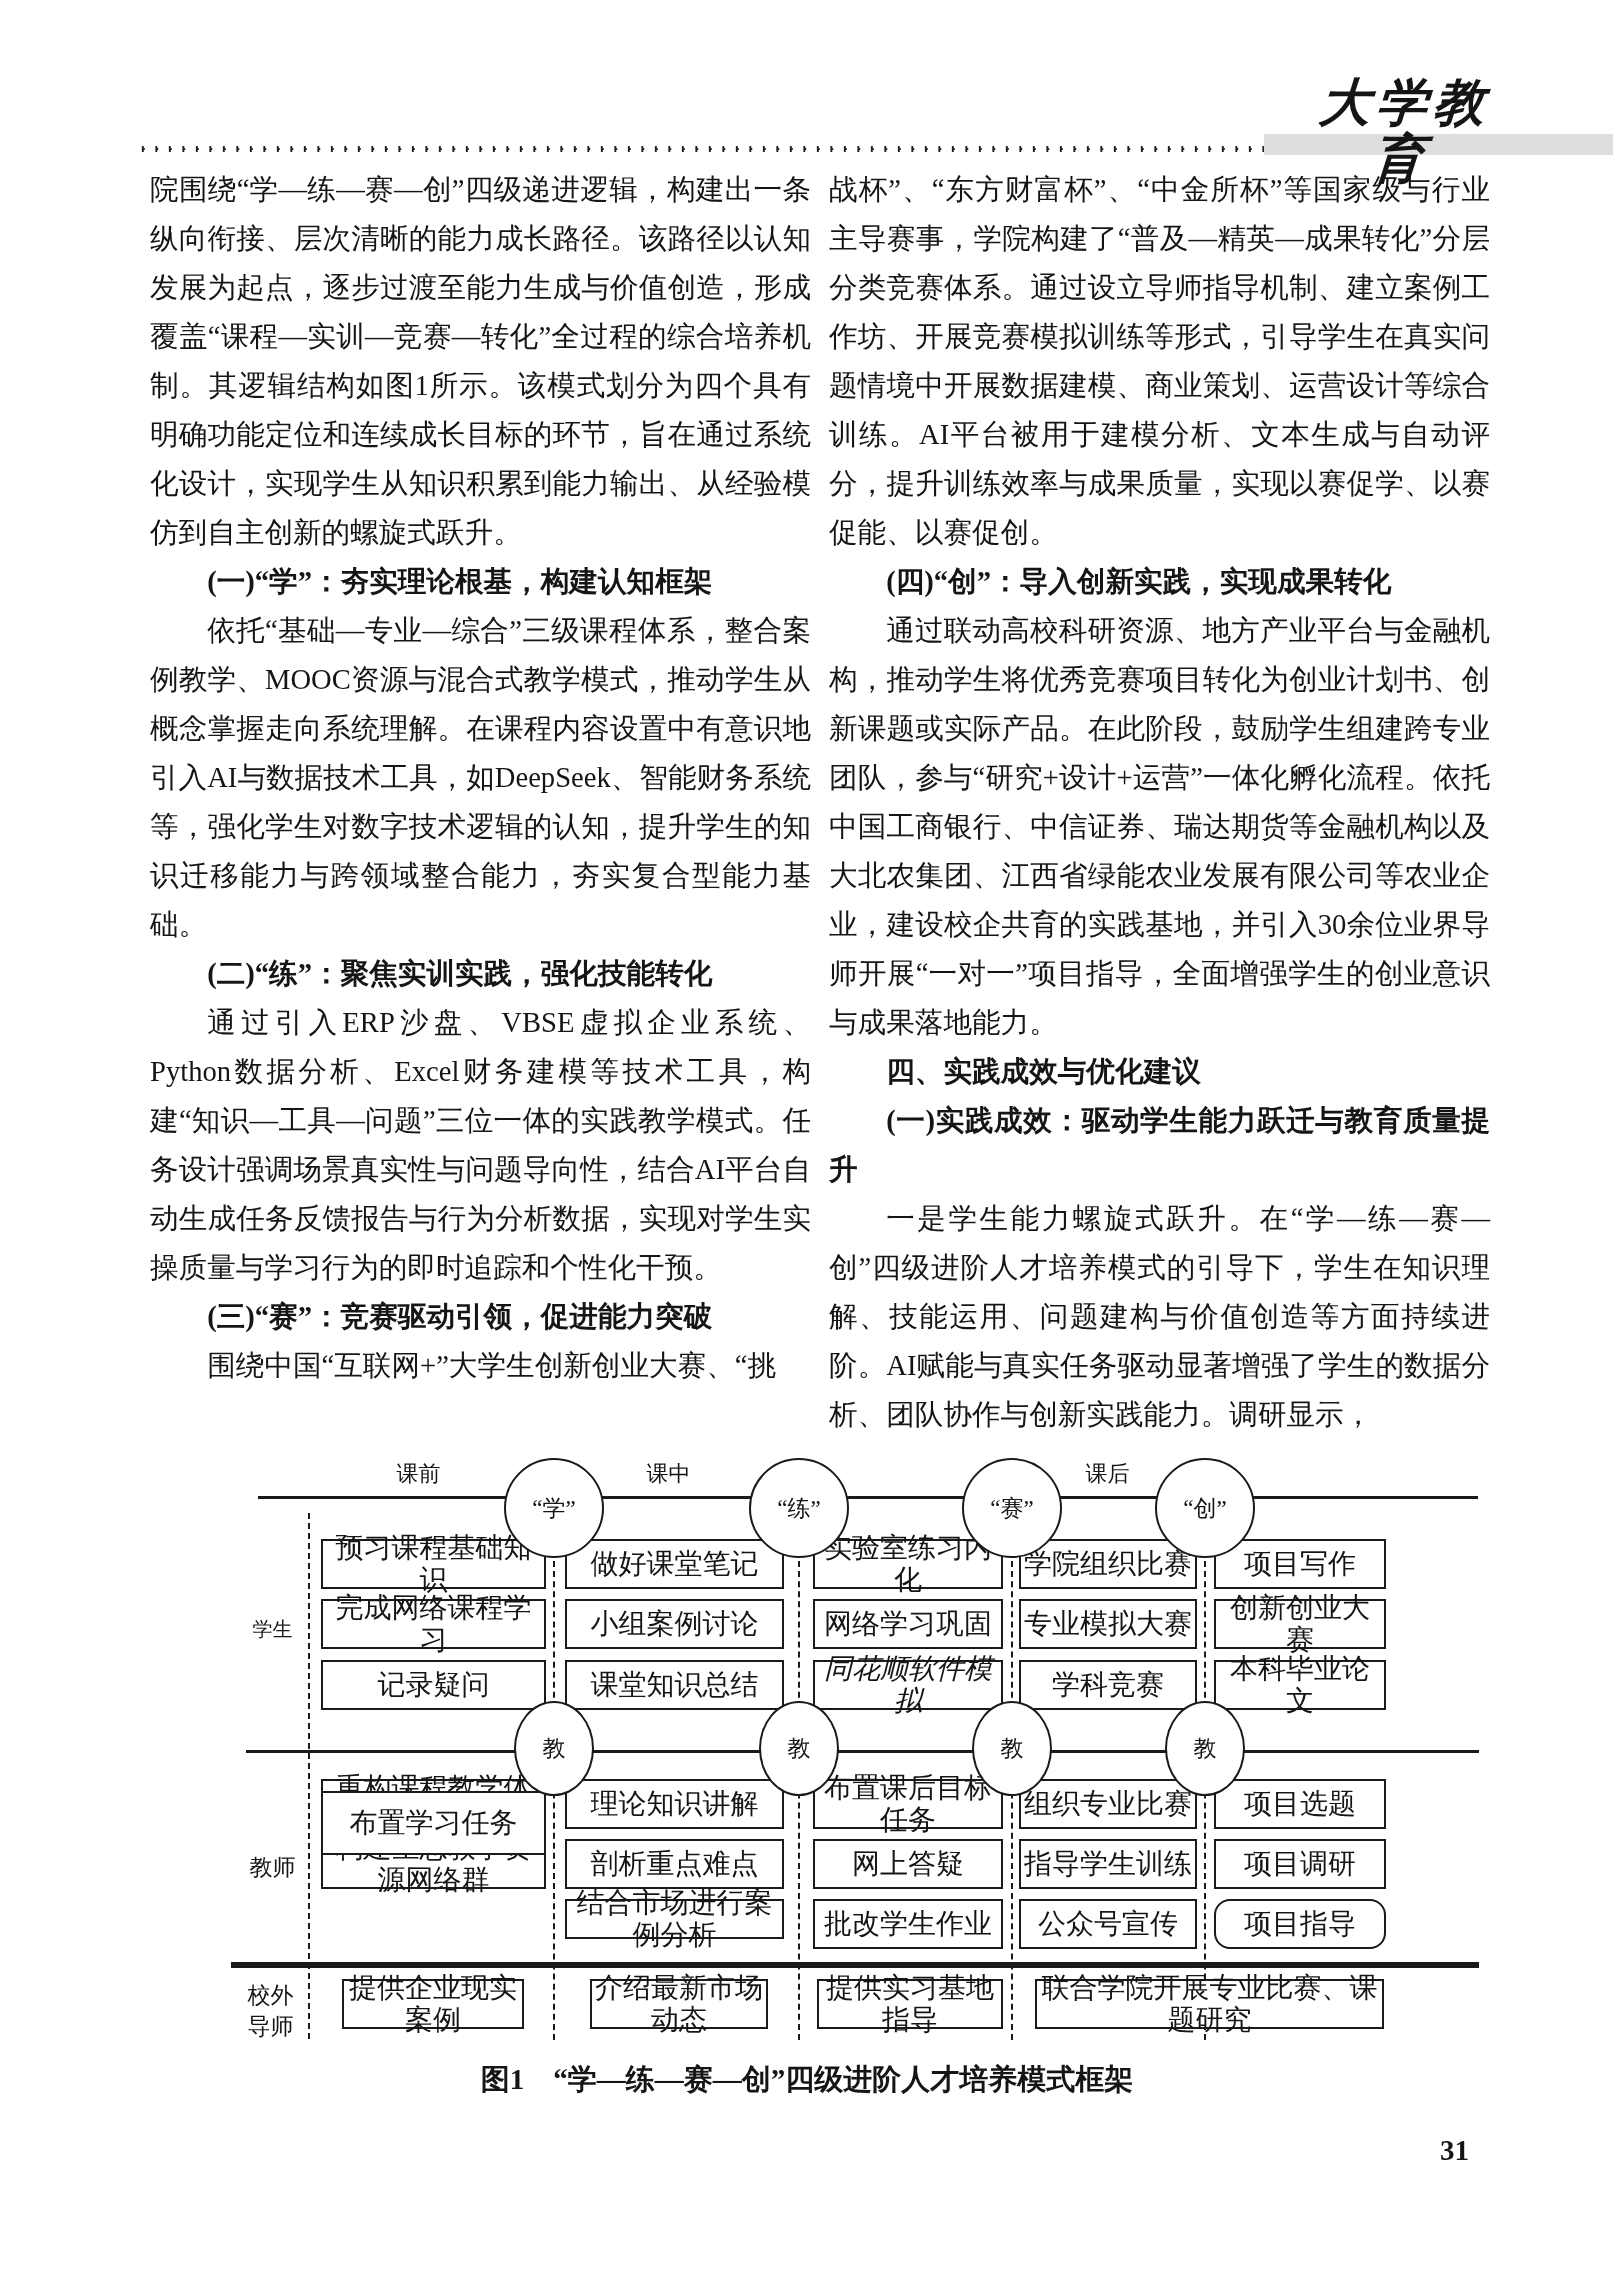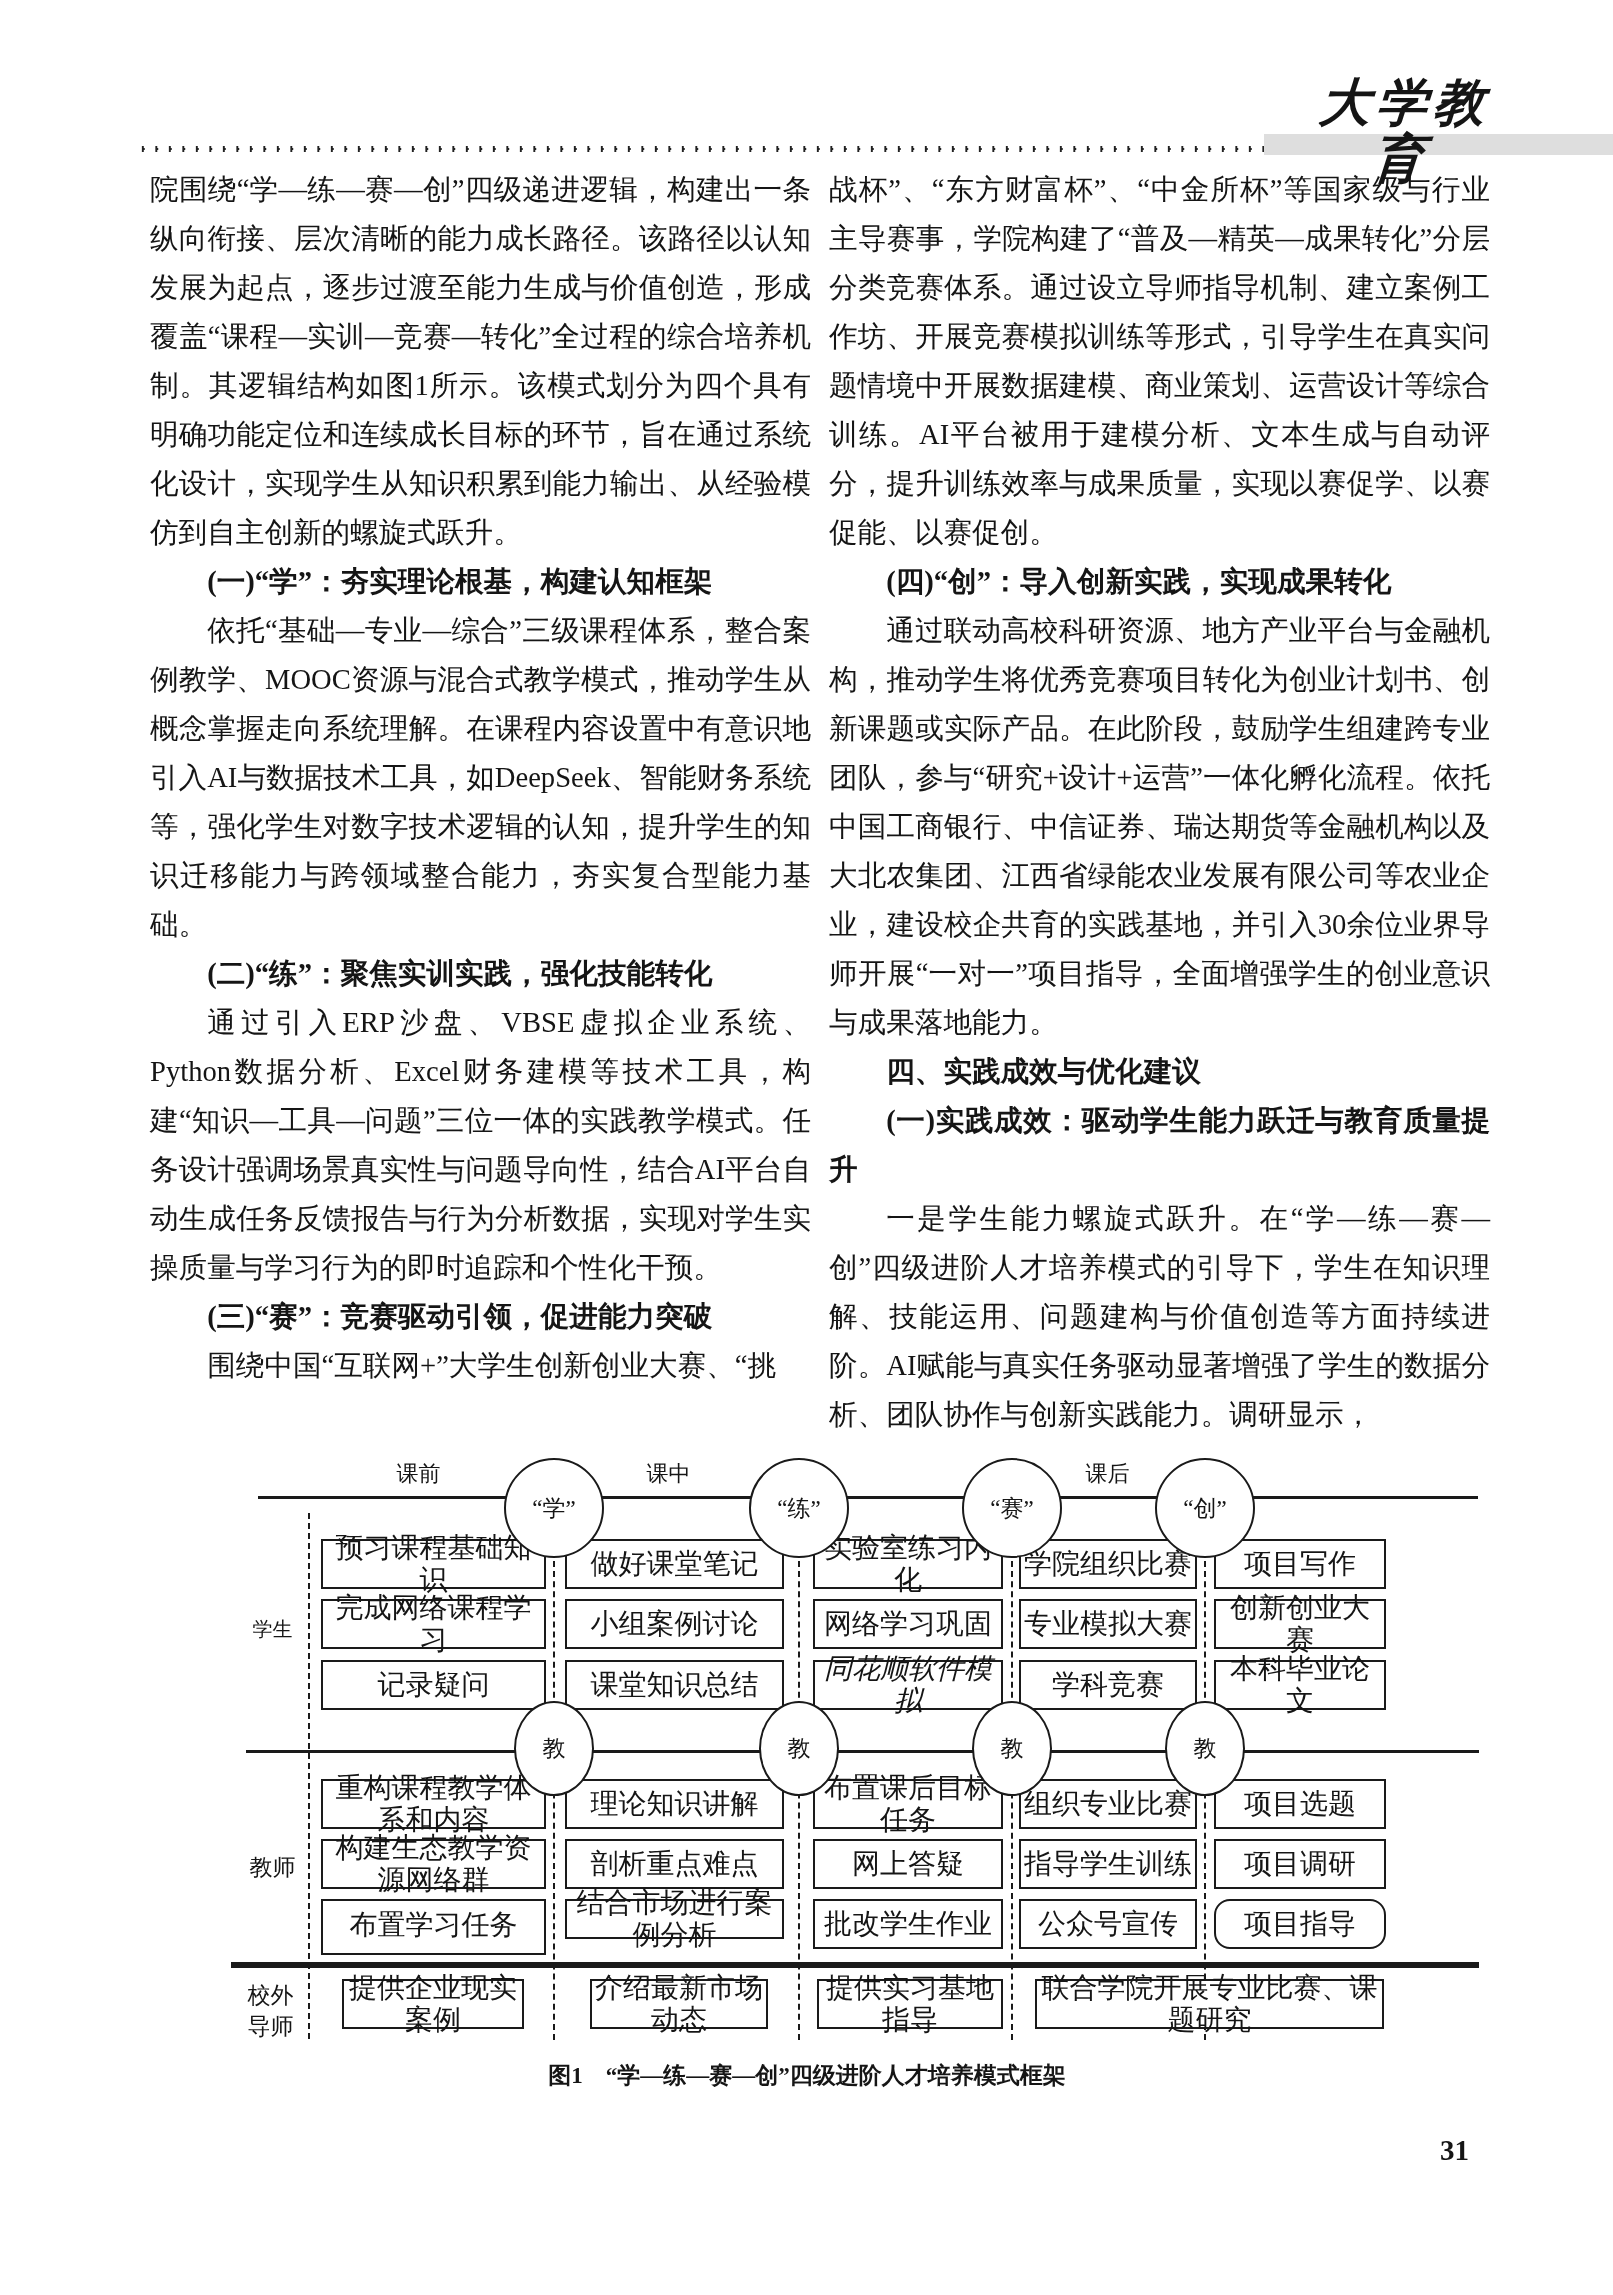--- a/index.html
+++ b/index.html
@@ -25,21 +25,21 @@
   .hline{position:absolute;background:#1a1a1a;height:3px;z-index:1;}
   .hline-thick{position:absolute;background:#1a1a1a;height:5.5px;z-index:1;}
   .vdash{position:absolute;width:0;border-left:2px dashed #1a1a1a;z-index:2;}
   .cell{position:absolute;box-sizing:border-box;border:2px solid #1a1a1a;background:#fff;
     display:flex;align-items:center;justify-content:center;text-align:center;
     font-size:28px;padding:0 3px;z-index:3;line-height:1.15;}
   .oval{position:absolute;box-sizing:border-box;border:2.5px solid #1a1a1a;border-radius:50%;
     background:#fff;display:flex;align-items:center;justify-content:center;font-size:23px;z-index:4;}
   .figlabel{position:absolute;font-size:22px;z-index:3;text-align:center;line-height:1.35;}
   .caption{position:absolute;left:0;top:2060px;width:1614px;text-align:center;
-    font-size:23px;font-weight:bold;}
+    font-size:29px;font-weight:bold;}
   .page-num{position:absolute;left:1440px;top:2134px;font-size:29px;font-weight:bold;}
 </style>
 </head>
 <body>
 
 <div class="page">
 
   <div class="dotted-rule"></div>
   <div class="gray-bar"></div>
   <div class="logo">大学教育</div>
@@ -116,21 +116,21 @@
     <div class="cell" style="left:813px;top:1779px;width:190px;height:50px;">布置课后目标任务</div>
     <div class="cell" style="left:1019px;top:1779px;width:178px;height:50px;">组织专业比赛</div>
     <div class="cell" style="left:1214px;top:1779px;width:172px;height:50px;">项目选题</div>
 
     <div class="cell" style="left:321px;top:1839px;width:225px;height:50px;">构建生态教学资源网络群</div>
     <div class="cell" style="left:565px;top:1839px;width:219px;height:50px;">剖析重点难点</div>
     <div class="cell" style="left:813px;top:1839px;width:190px;height:50px;">网上答疑</div>
     <div class="cell" style="left:1019px;top:1839px;width:178px;height:50px;">指导学生训练</div>
     <div class="cell" style="left:1214px;top:1839px;width:172px;height:50px;">项目调研</div>
 
-    <div class="cell" style="left:321px;top:1899px;width:225px;height:56px;font-family:Liberation Mono, monospace;">布置学习任务</div>
+    <div class="cell" style="left:321px;top:1791px;width:225px;height:64px;">布置学习任务</div>
     <div class="cell" style="left:565px;top:1899px;width:219px;height:40px;">结合市场进行案例分析</div>
     <div class="cell" style="left:813px;top:1899px;width:190px;height:50px;">批改学生作业</div>
     <div class="cell" style="left:1019px;top:1899px;width:178px;height:50px;">公众号宣传</div>
     <div class="cell" style="left:1214px;top:1899px;width:172px;height:50px;border-radius:16px;">项目指导</div>
 
     <div class="cell" style="left:342px;top:1979px;width:182px;height:50px;">提供企业现实案例</div>
     <div class="cell" style="left:590px;top:1979px;width:178px;height:50px;">介绍最新市场动态</div>
     <div class="cell" style="left:817px;top:1979px;width:186px;height:50px;">提供实习基地指导</div>
     <div class="cell" style="left:1035px;top:1979px;width:349px;height:50px;">联合学院开展专业比赛、课题研究</div>
   </div>

